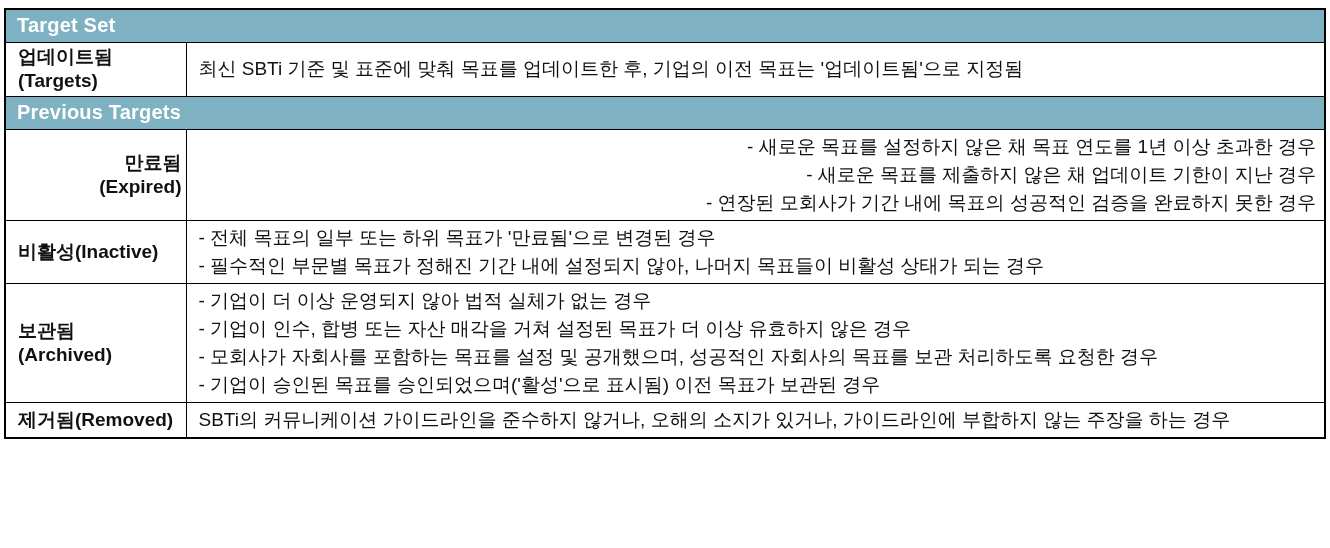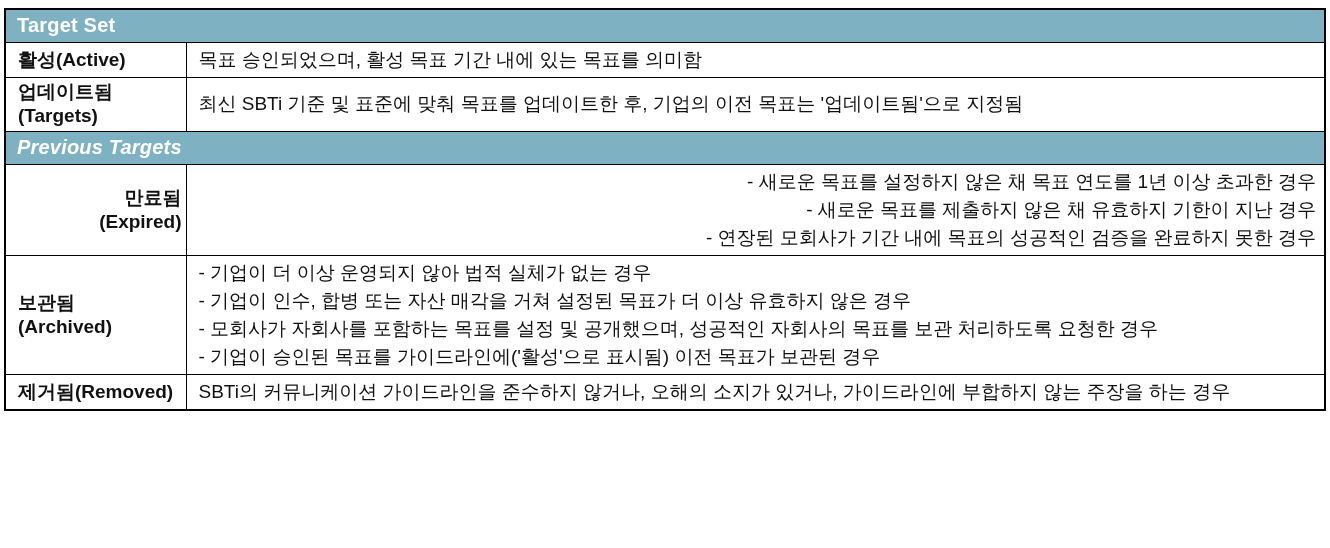--- a/index.html
+++ b/index.html
@@ -45,21 +45,21 @@
     padding: 2px 4px 2px 12px;
     line-height: 24px;
   }
   td.desc-cell {
     font-size: 19px;
     padding: 3px 8px 3px 12px;
     line-height: 28px;
   }
   .h33  { height: 33px; }
   .h58  { height: 54px; }
-  .h34  { height: 34px; font-style: italic; }
+  .h34  { height: 34px; }
   .h89  { height: 89px; text-align: right; }
   .h60  { height: 60px; }
   .h50  { height: 50px; }
   .h107 { height: 107px; }
   .h30  { height: 30px; }
   .desc-line { white-space: nowrap; overflow: hidden; }
   .label-line { white-space: nowrap; }
 </style>
 </head>
 <body>
@@ -69,28 +69,20 @@
     <colgroup>
       <col class="c-label">
       <col class="c-desc">
     </colgroup>
     <tbody>
 
       <tr class="section-header">
         <td colspan="2">Target Set</td>
       </tr>
 
-      <tr class="h33">
-        <td class="label-cell">
-          <div class="label-line">활성(Active)</div>
-        </td>
-        <td class="desc-cell">
-          <div class="desc-line">목표 승인되었으며, 활성 목표 기간 내에 있는 목표를 의미함</div>
-        </td>
-      </tr>
 
 
       <tr class="h58">
         <td class="label-cell">
           <div class="label-line">업데이트됨</div>
           <div class="label-line">(Targets)</div>
         </td>
         <td class="desc-cell">
           <div class="desc-line">최신 SBTi 기준 및 표준에 맞춰 목표를 업데이트한 후, 기업의 이전 목표는 '업데이트됨'으로 지정됨</div>
         </td>
@@ -100,37 +92,46 @@
         <td colspan="2" class="h34">Previous Targets</td>
       </tr>
 
       <tr class="h89">
         <td class="label-cell">
           <div class="label-line">만료됨</div>
           <div class="label-line">(Expired)</div>
         </td>
         <td class="desc-cell">
           <div class="desc-line">- 새로운 목표를 설정하지 않은 채 목표 연도를 1년 이상 초과한 경우</div>
-          <div class="desc-line">- 새로운 목표를 제출하지 않은 채 유효하지 기한이 지난 경우</div>
+          <div class="desc-line">- 새로운 목표를 제출하지 않은 채 업데이트 기한이 지난 경우</div>
           <div class="desc-line">- 연장된 모회사가 기간 내에 목표의 성공적인 검증을 완료하지 못한 경우</div>
         </td>
       </tr>
 
+      <tr class="h60">
+        <td class="label-cell">
+          <div class="label-line">비활성(Inactive)</div>
+        </td>
+        <td class="desc-cell">
+          <div class="desc-line">- 전체 목표의 일부 또는 하위 목표가 '만료됨'으로 변경된 경우</div>
+          <div class="desc-line">- 필수적인 부문별 목표가 정해진 기간 내에 설정되지 않아, 나머지 목표들이 비활성 상태가 되는 경우</div>
+        </td>
+      </tr>
 
 
       <tr class="h107">
         <td class="label-cell">
           <div class="label-line">보관됨</div>
           <div class="label-line">(Archived)</div>
         </td>
         <td class="desc-cell">
           <div class="desc-line">- 기업이 더 이상 운영되지 않아 법적 실체가 없는 경우</div>
           <div class="desc-line">- 기업이 인수, 합병 또는 자산 매각을 거쳐 설정된 목표가 더 이상 유효하지 않은 경우</div>
           <div class="desc-line">- 모회사가 자회사를 포함하는 목표를 설정 및 공개했으며, 성공적인 자회사의 목표를 보관 처리하도록 요청한 경우</div>
-          <div class="desc-line">- 기업이 승인된 목표를 가이드라인에('활성'으로 표시됨) 이전 목표가 보관된 경우</div>
+          <div class="desc-line">- 기업이 승인된 목표를 승인되었으며('활성'으로 표시됨) 이전 목표가 보관된 경우</div>
         </td>
       </tr>
 
       <tr class="h30">
         <td class="label-cell">
           <div class="label-line">제거됨(Removed)</div>
         </td>
         <td class="desc-cell">
           <div class="desc-line">SBTi의 커뮤니케이션 가이드라인을 준수하지 않거나, 오해의 소지가 있거나, 가이드라인에 부합하지 않는 주장을 하는 경우</div>
         </td>

